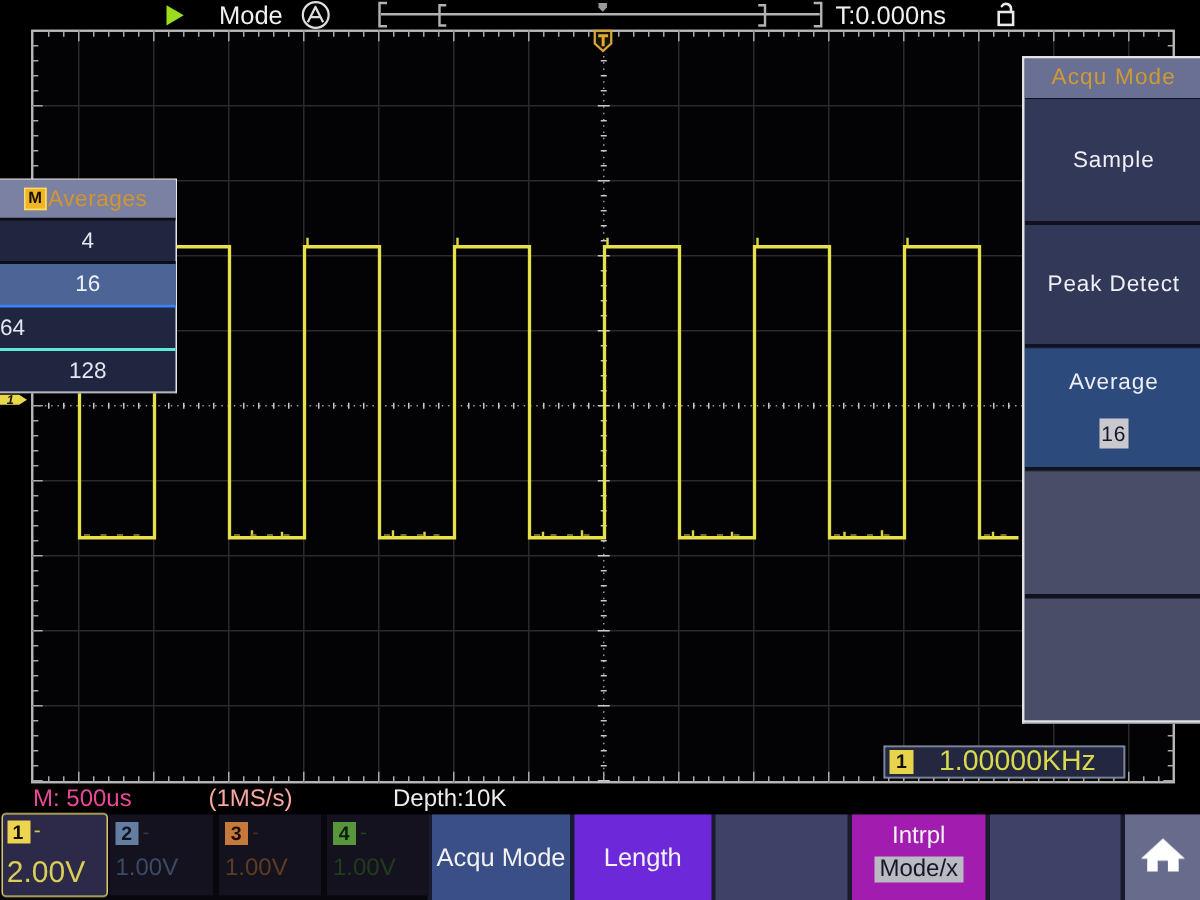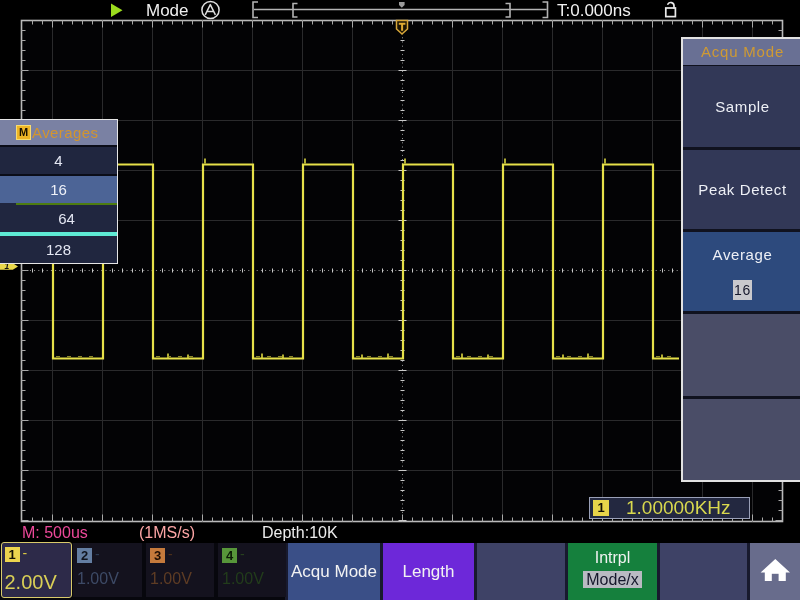--- a/index.html
+++ b/index.html
@@ -35,22 +35,22 @@
 <div class="t" style="left:146px;top:1px;font-size:17px;color:#f0f0f0;">Mode</div>
 <div class="t" style="left:557px;top:1px;font-size:17px;color:#f0f0f0;">T:0.000ns</div>
 
 <div class="box" style="left:0;top:119px;width:117px;border:1.5px solid #e6e6e6;border-left:none;background:#20263f;">
   <div style="height:25px;background:#7a81a3;display:flex;align-items:center;">
     <span style="display:inline-block;width:13px;height:13px;margin-left:16px;background:#eeb525;border:1px solid #f8dd70;color:#191000;font-size:11px;font-weight:bold;text-align:center;line-height:13px;">M</span>
     <span style="color:#d2952f;font-size:15px;margin-left:1px;letter-spacing:0.4px;">Averages</span>
   </div>
   <div style="height:27px;border-top:2px solid #0b0d18;color:#e4e7f3;font-size:15px;text-align:center;line-height:27px;">4</div>
   <div style="height:27px;border-top:2px solid #0b0d18;color:#eef1f8;font-size:15px;text-align:center;line-height:27px;background:#4c6496;">16</div>
-  <div style="height:27px;border-top:2px solid #4d7c0f;color:#e4e7f3;font-size:15px;text-align:center;line-height:27px;margin-left:16px;">64</div>
-  <div style="height:27px;border-top:4px solid #5eead4;color:#e4e7f3;font-size:15px;text-align:center;line-height:27px;">128</div>
+  <div style="height:27px;border-top:2px solid #3b82f6;color:#e4e7f3;font-size:15px;line-height:27px;">64</div>
+  <div style="height:27px;border-top:2px solid #5eead4;color:#e4e7f3;font-size:15px;text-align:center;line-height:27px;">128</div>
 </div>
 
 <div class="box" style="left:681px;top:37px;width:119px;height:441px;background:#323857;border:2px solid #e2e2e2;border-right:none;">
   <div style="height:26px;background:#697094;color:#cf9a33;font-size:15px;letter-spacing:0.8px;text-align:center;line-height:25px;">Acqu Mode</div>
   <div style="height:81px;background:#323857;border-top:1px solid #10121f;color:#eef0f6;font-size:15px;letter-spacing:0.6px;display:flex;align-items:center;justify-content:center;">Sample</div>
   <div style="height:79px;background:#323857;border-top:3px solid #10121f;color:#eef0f6;font-size:15px;letter-spacing:0.6px;display:flex;align-items:center;justify-content:center;">Peak Detect</div>
   <div style="height:79px;background:#2d4a7d;border-top:3px solid #10121f;color:#eef0f6;font-size:15px;letter-spacing:0.6px;text-align:center;">
      <div style="margin-top:14px;">Average</div>
      <div style="margin-top:18px;"><span style="background:#c9c9cd;color:#15172b;font-size:14px;padding:2px 1px;">16</span></div>
   </div>
@@ -87,21 +87,21 @@
   </div>
   <div style="position:absolute;left:218px;top:0px;width:68px;height:54px;background:#14121e;">
     <span style="position:absolute;left:4px;top:5px;width:15px;height:15px;background:#57963a;color:#0c1c06;font-size:13px;font-weight:bold;text-align:center;line-height:15px;">4</span>
     <span style="position:absolute;left:22px;top:3px;color:#27401e;font-size:14px;">-</span>
     <span style="position:absolute;left:4px;top:27px;color:#223c1b;font-size:16px;">1.00V</span>
   </div>
 
   <div style="position:absolute;left:288px;top:0;width:92px;height:57px;background:#3a4f87;color:#f2f2f2;font-size:17px;display:flex;align-items:center;justify-content:center;">Acqu&nbsp;Mode</div>
   <div style="position:absolute;left:383px;top:0;width:91px;height:57px;background:#6d28d9;color:#f2f2f2;font-size:17px;display:flex;align-items:center;justify-content:center;">Length</div>
   <div style="position:absolute;left:477px;top:0;width:88px;height:57px;background:#3e4266;"></div>
-  <div style="position:absolute;left:568px;top:0;width:89px;height:57px;background:#15803d;color:#f2f2f2;font-size:16px;text-align:center;">
+  <div style="position:absolute;left:568px;top:0;width:89px;height:57px;background:#a21caf;color:#f2f2f2;font-size:16px;text-align:center;">
     <div style="margin-top:6px;">Intrpl</div>
     <div style="margin-top:4px;"><span style="background:#b9bac2;color:#15172b;padding:0px 3px;">Mode/x</span></div>
   </div>
   <div style="position:absolute;left:660px;top:0;width:87px;height:57px;background:#3e4266;"></div>
   <div style="position:absolute;left:750px;top:0;width:50px;height:57px;background:#686c8c;">
     <svg width="50" height="57">
           <g transform="translate(-750,-543)">
             <path d="M775.3 559 L790 572.5 H785.8 V581 H764.8 V572.5 H760.6 Z" fill="#ffffff"></path>
             <rect x="771.8" y="573.8" width="6.8" height="7.2" fill="#686c8c"></rect>
           </g>

